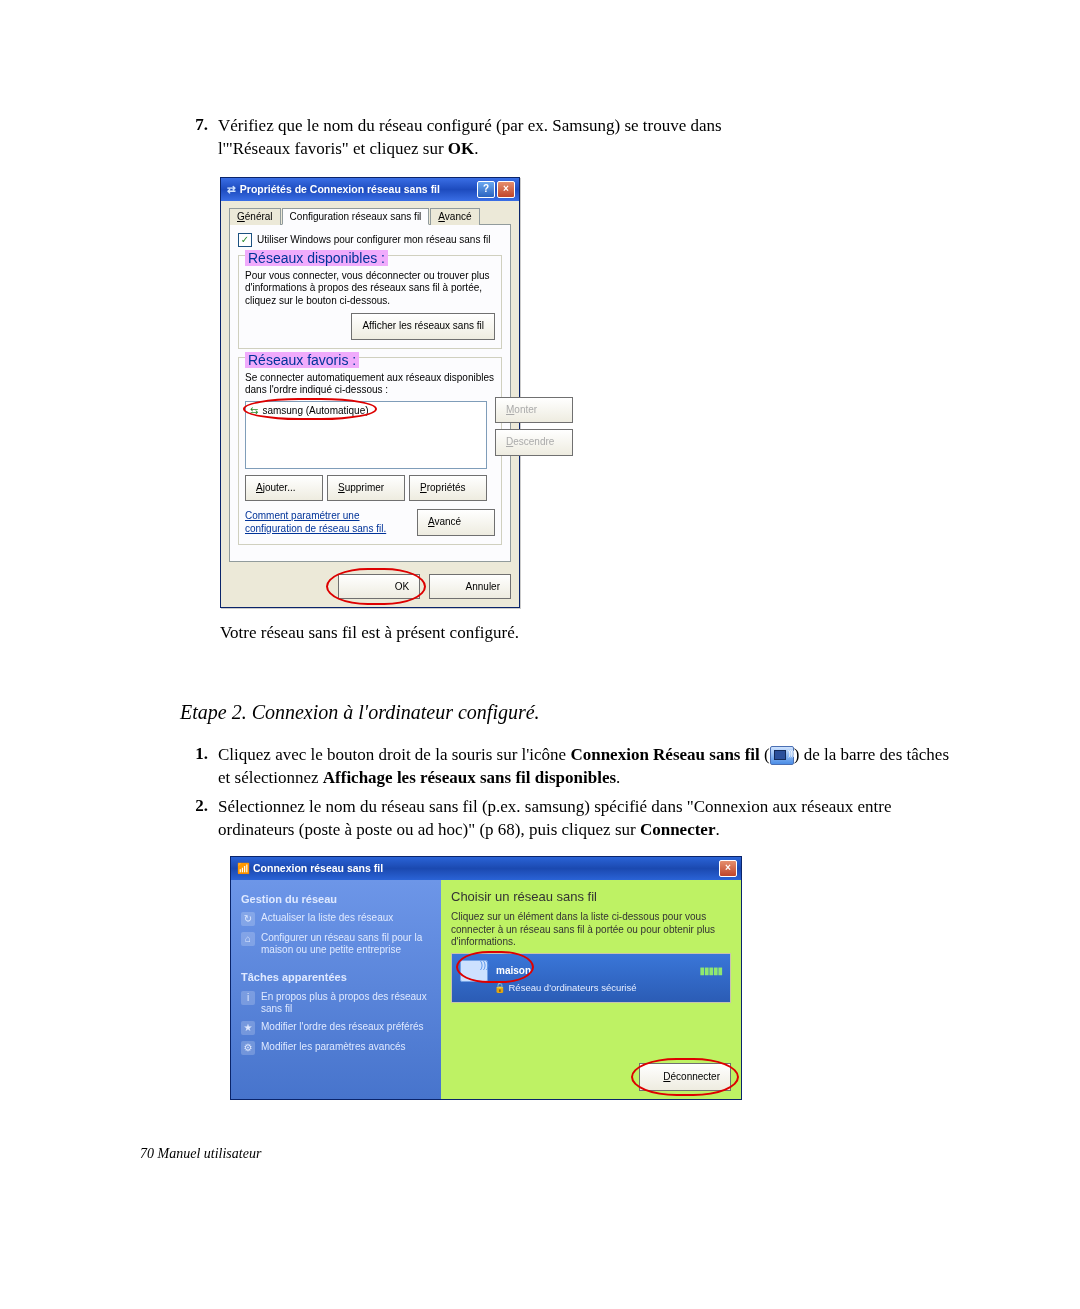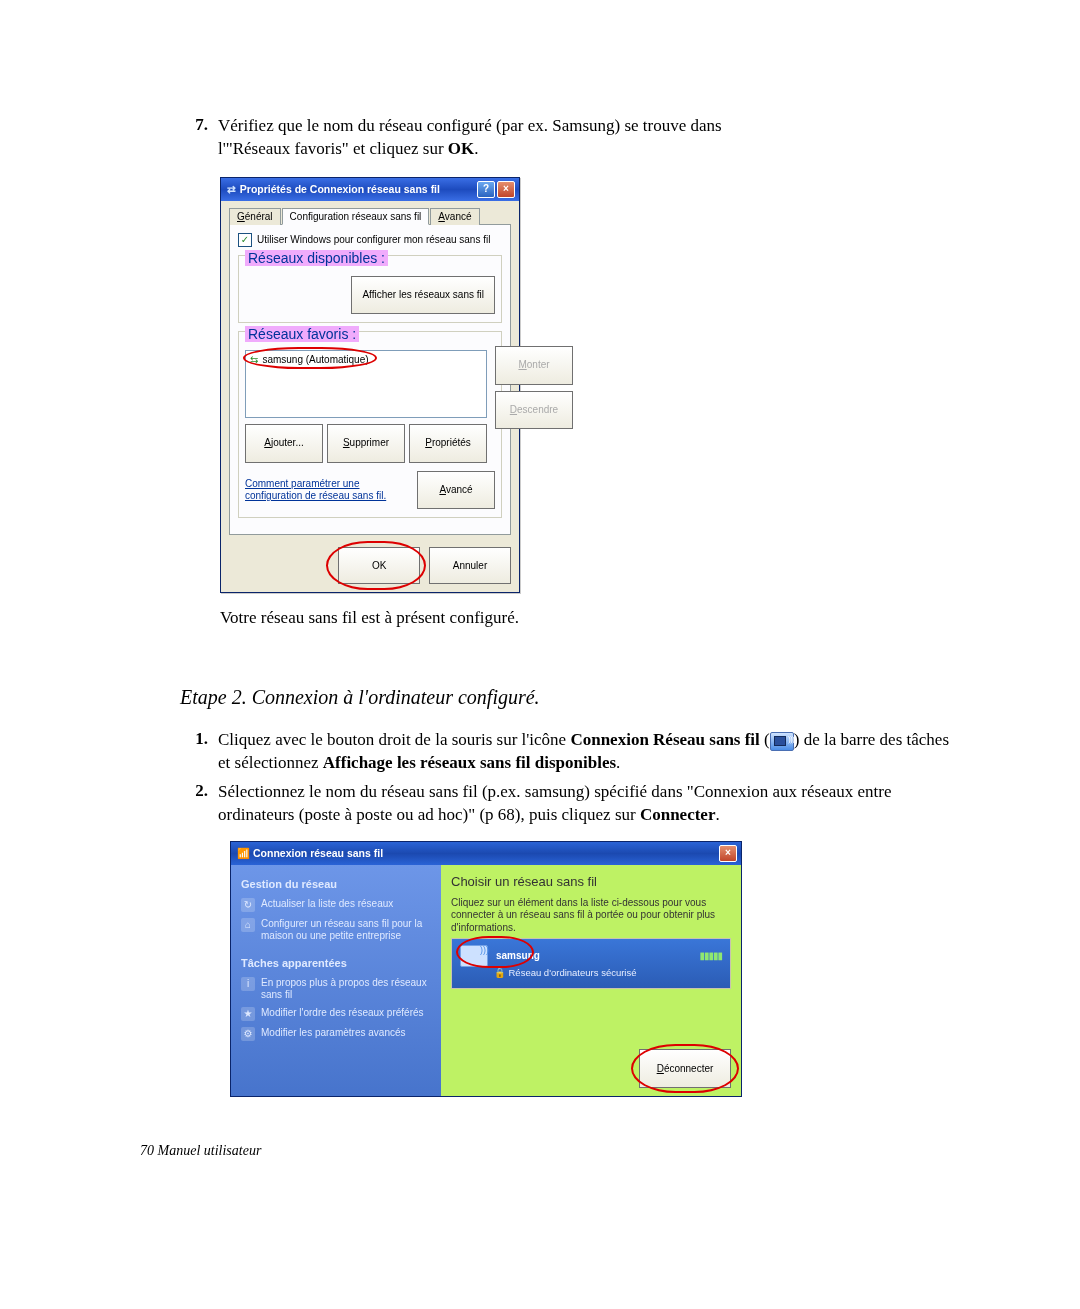--- a/index.html
+++ b/index.html
@@ -111,26 +111,25 @@
   .group {
     border: 1px solid #d0d0bf;
     padding: 6px 6px 8px 6px;
     margin-bottom:8px;
   }
   .group-title { position:relative; top:-12px; background:#f0abfc; display:inline-block; padding:0 3px; color:#003399; font-size:14px;}
   .group-body { margin-top:-8px; font-size:10px; line-height:1.25;}
   .btn {
     border:1px solid #707070;
     background:linear-gradient(#fff,#eeece0);
-    padding:12px 10px;
+    padding:6px 10px;
     font-family:Tahoma,Arial,sans-serif;
     font-size:10px;
     display:inline-block;
     min-width:56px;
-    text-align:center;
   }
   .btn-row-right { text-align:right; margin-top:6px;}
   .listbox {
     border:1px solid #7f9db9;
     background:#fff;
     height:62px;
     margin:4px 0 6px 0;
     padding:2px;
     position:relative;
   }
@@ -264,29 +263,31 @@
         </div>
         <div class="tab-panel">
           <div class="chk-row">
             <div class="chk">✓</div>
             <span>Utiliser Windows pour configurer mon réseau sans fil</span>
           </div>
 
           <div class="group">
             <span class="group-title">Réseaux disponibles :</span>
             <div class="group-body">
+              <div>Pour vous connecter, vous déconnecter ou trouver plus d'informations à propos des réseaux sans fil à portée, cliquez sur le bouton ci-dessous.</div>
               <div class="btn-row-right">
                 <span class="btn">Afficher les réseaux sans fil</span>
               </div>
             </div>
           </div>
 
           <div class="group" style="position:relative;">
             <span class="group-title">Réseaux favoris :</span>
             <div class="group-body">
+              <div>Se connecter automatiquement aux réseaux disponibles dans l'ordre indiqué ci-dessous :</div>
               <div class="fav-row">
                 <div class="fav-list-col">
                   <div class="listbox">
                     <div class="net-item">
                       <span class="signal-ico">⇆</span>
                       <span>samsung (Automatique)</span>
                     </div>
                     <div class="circle-red" style="left:-3px;top:-4px;width:130px;height:18px;"></div>
                   </div>
                   <div style="display:flex;gap:4px;">
@@ -370,21 +371,21 @@
             </div>
           </div>
           <div class="main-pane">
             <div class="main-top-h">Choisir un réseau sans fil</div>
             <div class="main-help">Cliquez sur un élément dans la liste ci-dessous pour vous connecter à un réseau sans fil à portée ou pour obtenir plus d'informations.</div>
             <div class="net-box-outer" style="position:relative;">
               <div class="net-box">
                 <div class="net-row1">
                   <div class="net-mon"></div>
                   <div class="net-name-row">
-                    <span style="font-weight:bold;">samsung</span>
+                    <span style="font-weight:bold;">maison</span>
                     <span class="sig-bars">▮▮▮▮▮</span>
                   </div>
                 </div>
                 <div class="net-sub">
                   <span class="lock">🔒</span>
                   <span>Réseau d'ordinateurs sécurisé</span>
                 </div>
                 <div class="circle-red2" style="left:4px;top:-3px;width:74px;height:28px;"></div>
               </div>
             </div>

